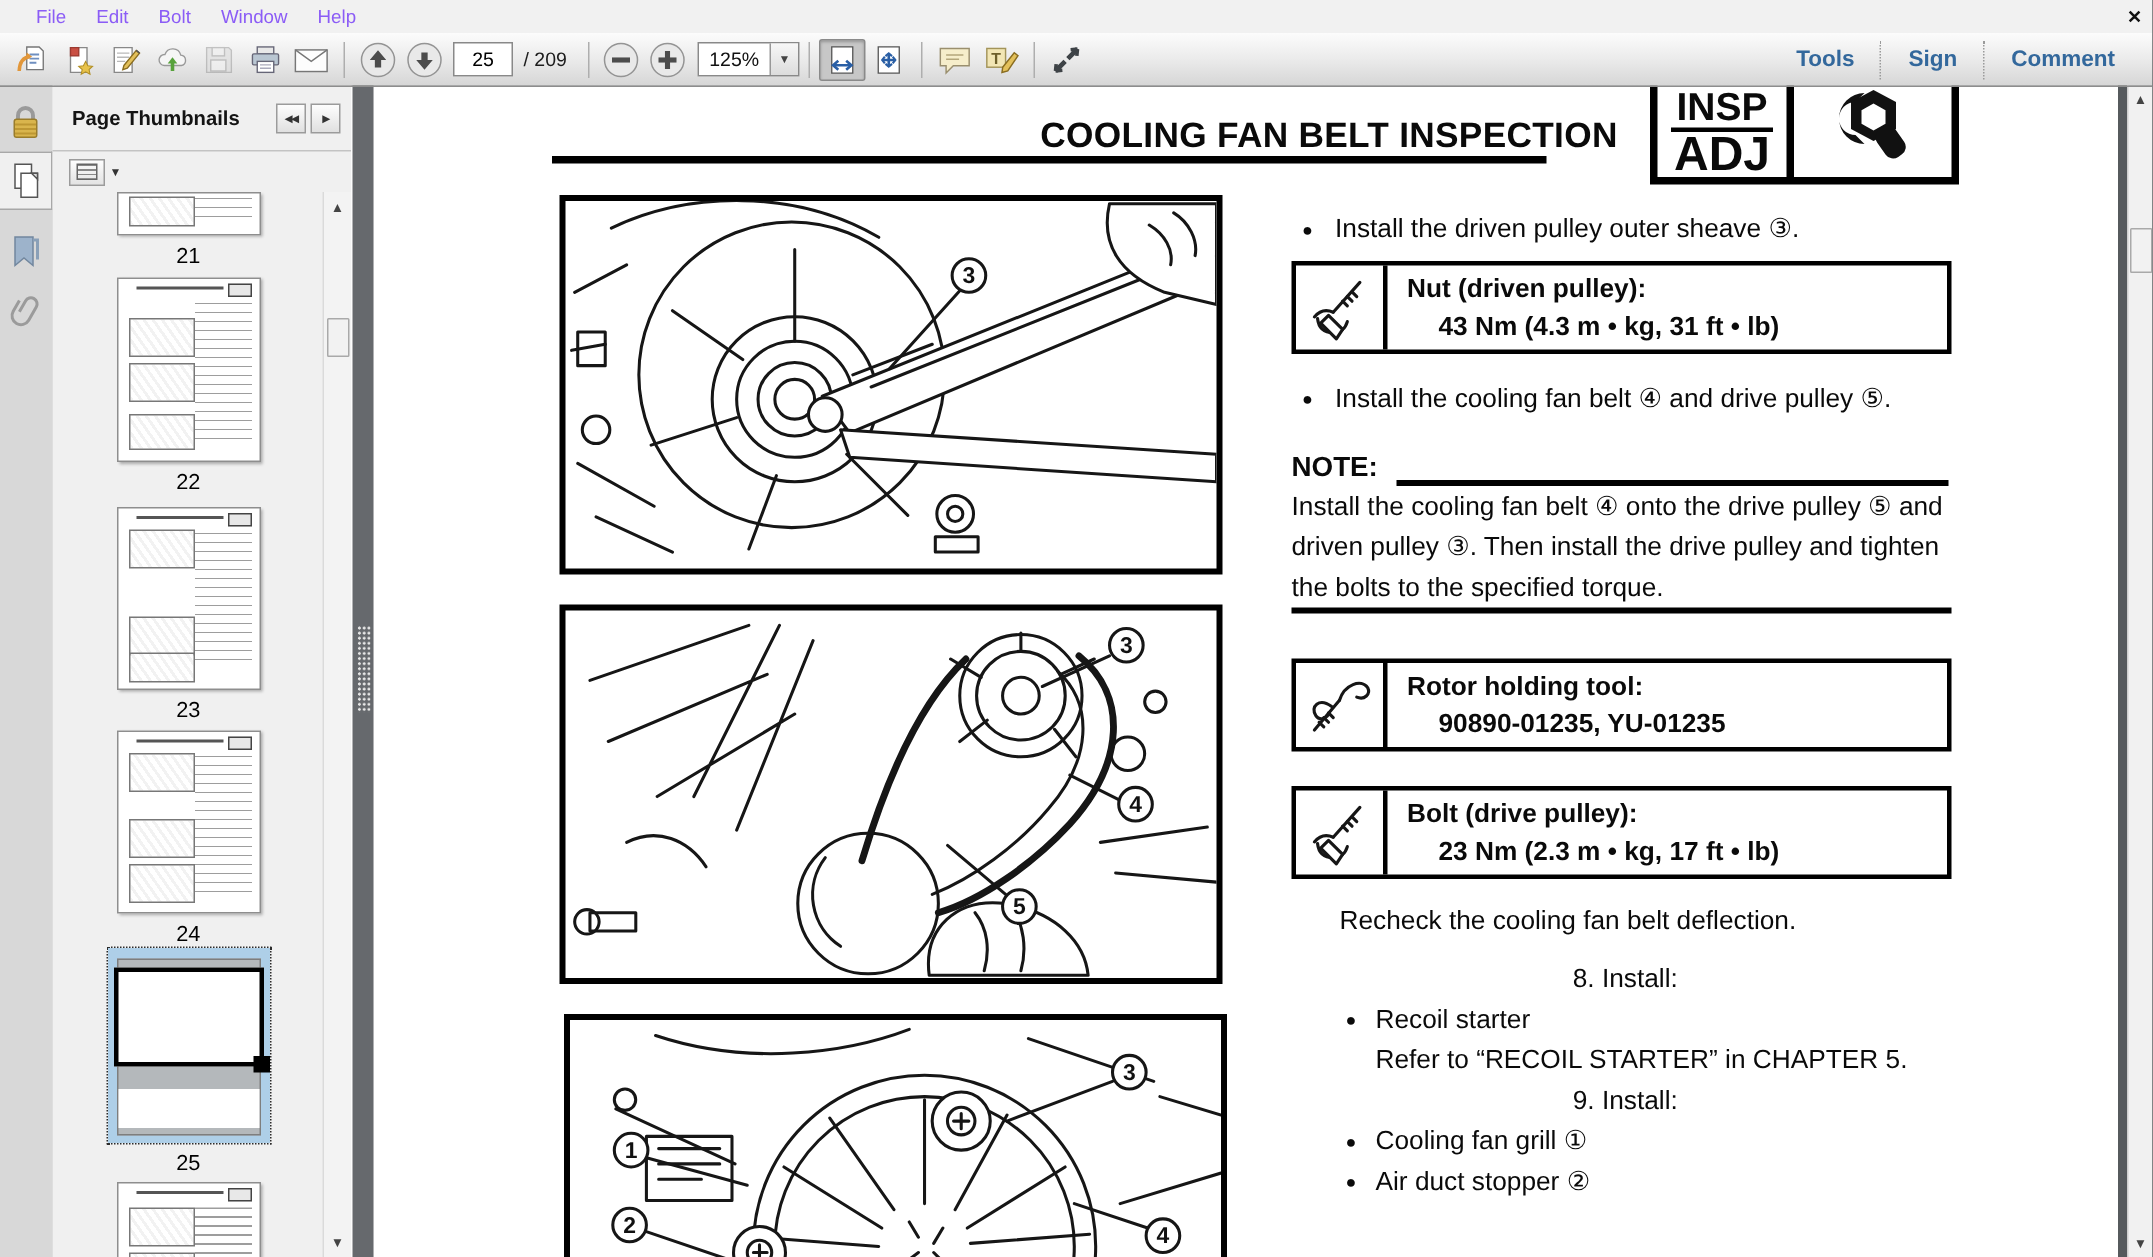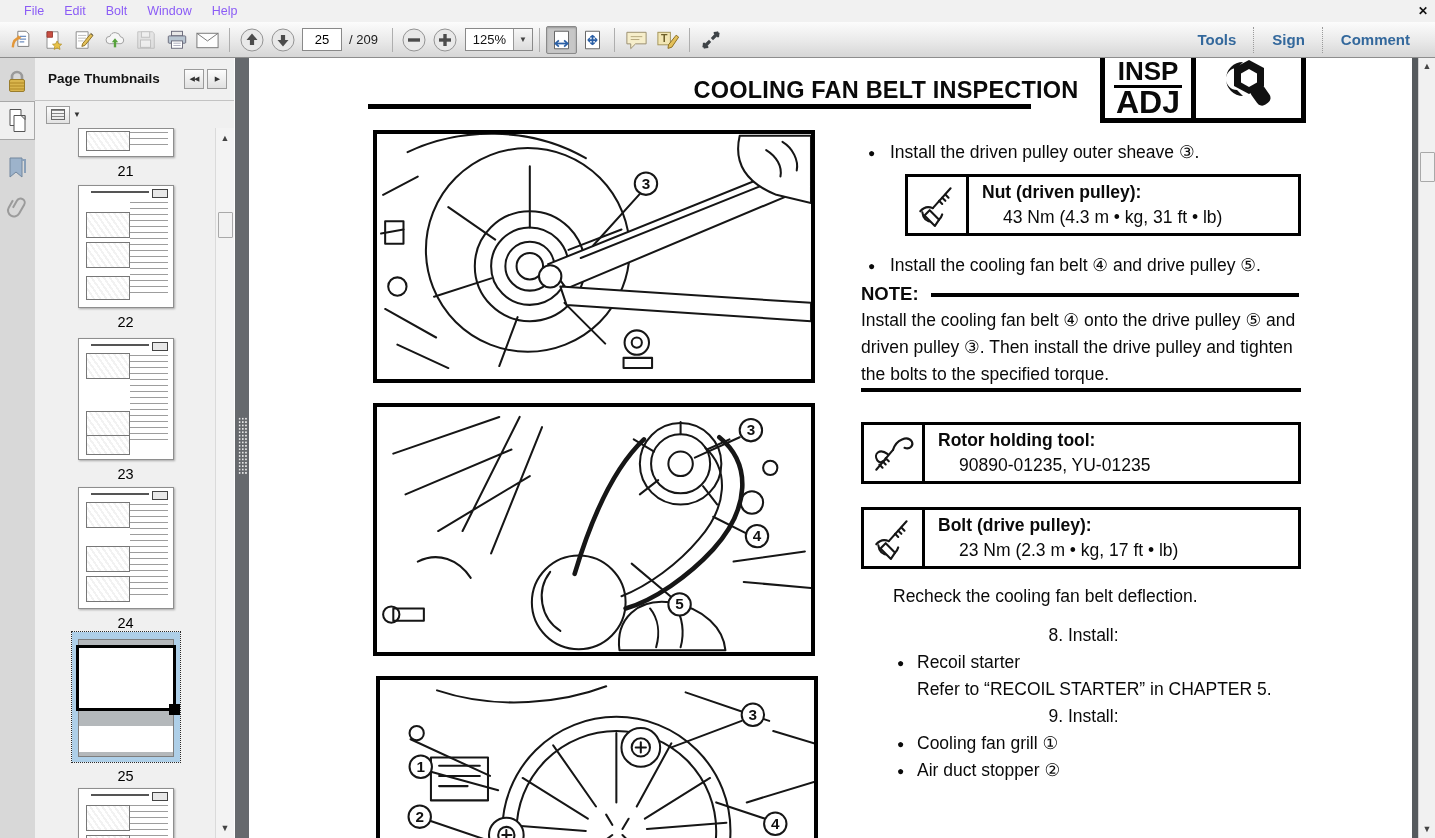--- a/index.html
+++ b/index.html
@@ -93,30 +93,30 @@
   .co-t{fill:#111;stroke:none;font-size:15px;font-weight:bold;text-anchor:middle;
         font-family:"Liberation Sans",sans-serif;}
   
   .rightcol{position:absolute;left:612px;top:70px;width:440px;font-size:17.5px;line-height:27px;color:#0a0a0a;}
   .b-item{position:relative;padding-left:29px;}
   .b-item::before{content:"●";position:absolute;left:7px;top:1px;font-size:12px;}
   .specbox{display:flex;border:3px solid #000;height:56px;align-items:stretch;background:#fff;}
   .spec-ic{width:58px;border-right:3px solid #000;display:flex;align-items:center;justify-content:center;}
   .spec-tx{flex:1;padding:3px 0 0 13px;}
   .spec-title{font-weight:bold;line-height:25px;}
-  .spec-value{font-weight:normal;line-height:25px;padding-left:21px;}
-  .note-head{display:flex;align-items:center;margin-top:1px;}
+  .spec-value{font-weight:bold;line-height:25px;padding-left:21px;}
+  .note-head{display:flex;align-items:flex-end;margin-top:18px;}
   .note-label{font-weight:bold;font-size:18.5px;}
   .note-rule{flex:1;height:4px;background:#000;margin:2px 2px 0 12px;}
   .end-rule{height:4px;background:#000;margin-top:0px;}
   .recheck{padding-left:32px;}
   .step{padding-left:5px;text-align:center;}
   .sub{position:relative;padding-left:56px;}
   .sub.bullet::before{content:"●";position:absolute;left:36px;top:1px;font-size:12px;}
-  .mt8{margin-top:8px;margin-left:44px;}.mt12{margin-top:12px;}.mt14{margin-top:14px;}
+  .mt8{margin-top:8px;}.mt12{margin-top:12px;}.mt14{margin-top:14px;}
   .mt16{margin-top:16px;}.mt23{margin-top:23px;}.mt30{margin-top:30px;}
 </style>
 </head>
 <body>
 
 <div id="app">
 
   <div class="menubar">
     <span class="menu-item">File</span>
     <span class="menu-item">Edit</span>

